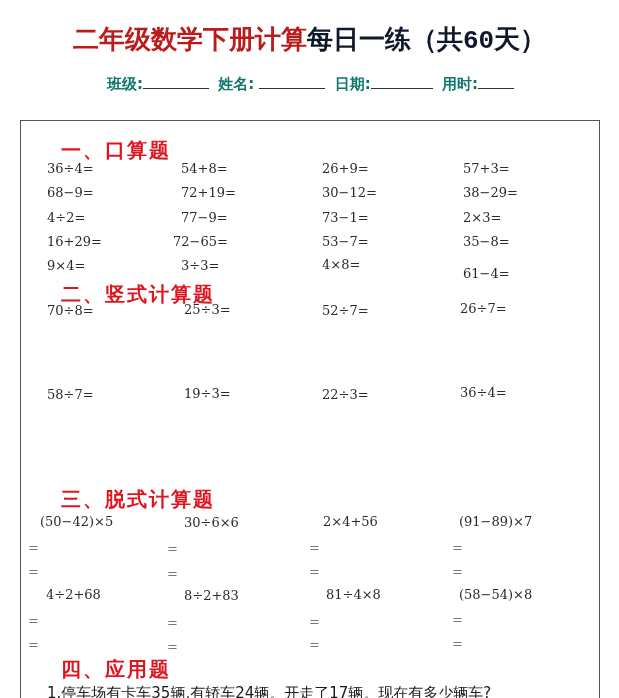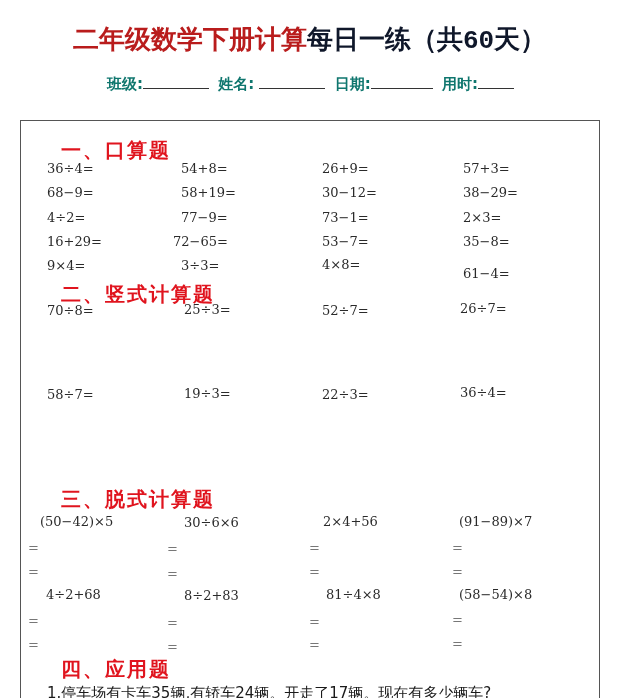--- a/index.html
+++ b/index.html
@@ -63,21 +63,21 @@
 <div class="box"></div>
 
 <div class="sec-title" style="top:137px">一、口算题</div>
 <div>
   <div class="q" style="left:47px;top:161px">36÷4=</div>
   <div class="q" style="left:181px;top:161px">54+8=</div>
   <div class="q" style="left:322px;top:161px">26+9=</div>
   <div class="q" style="left:463px;top:161px">57+3=</div>
 
   <div class="q" style="left:47px;top:185px">68−9=</div>
-  <div class="q" style="left:181px;top:185px">58+19=</div>
+  <div class="q" style="left:181px;top:185px">72+19=</div>
   <div class="q" style="left:322px;top:185px">30−12=</div>
   <div class="q" style="left:463px;top:185px">38−29=</div>
 
   <div class="q" style="left:47px;top:210px">4÷2=</div>
   <div class="q" style="left:181px;top:210px">77−9=</div>
   <div class="q" style="left:322px;top:210px">73−1=</div>
   <div class="q" style="left:463px;top:210px">2×3=</div>
 
   <div class="q" style="left:47px;top:234px">16+29=</div>
   <div class="q" style="left:173px;top:234px">72−65=</div>

